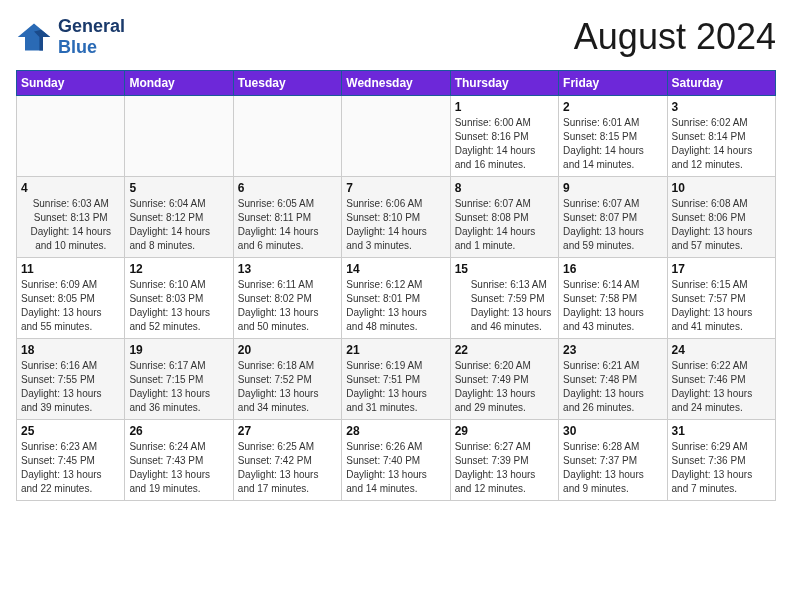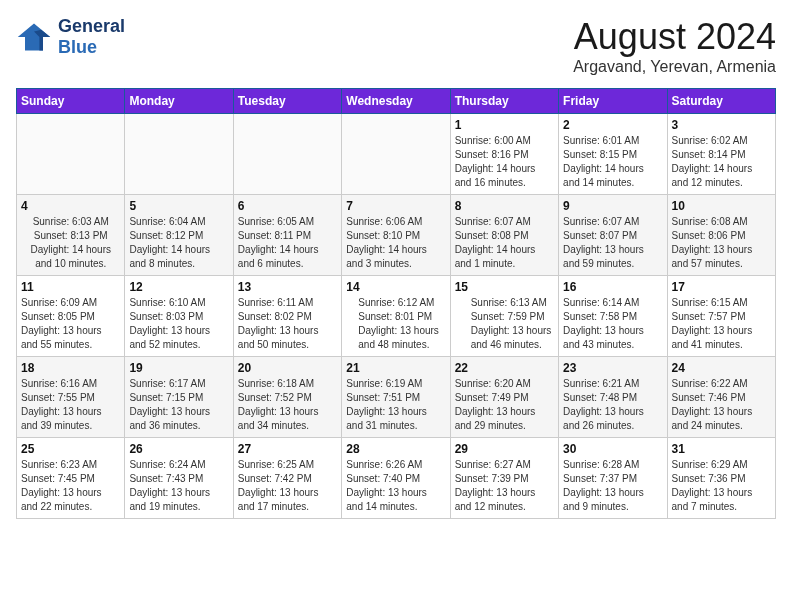--- a/index.html
+++ b/index.html
@@ -91,21 +91,20 @@
       <polygon points="20,5 38,20 30,20 30,35 10,35 10,20 2,20" fill="#2a6ab5"></polygon>
       <polygon points="28,12 38,20 30,20 30,35 26,35 26,20 20,14" fill="#1a4a8a"></polygon>
     </svg>
     <div>
       <div style="font-size:18px;font-weight:bold;color:#1a3a6b;">General</div>
       <div style="font-size:18px;font-weight:bold;color:#2a6ab5;">Blue</div>
     </div>
   </div>
   <div class="title-block">
     <h1>August 2024</h1>
-    <h2>Argavand, Yerevan, Armenia</h2>
   </div>
 </div>
 
 <table>
   <thead>
     <tr>
     <th>Sunday</th>
         <th>Monday</th>
         <th>Tuesday</th>
         <th>Wednesday</th>
@@ -210,21 +209,21 @@
         </td>
         <td>
           <div class="day-number">13</div>
           <div class="day-info" style="white-space: pre-line;">Sunrise: 6:11 AM
 Sunset: 8:02 PM
 Daylight: 13 hours
 and 50 minutes.</div>
         </td>
         <td>
           <div class="day-number">14</div>
-          <div class="day-info" style="white-space: pre-line; margin-left: 12px;">Sunrise: 6:12 AM
+          <div class="day-info" style="white-space: pre-line;">Sunrise: 6:12 AM
 Sunset: 8:01 PM
 Daylight: 13 hours
 and 48 minutes.</div>
         </td>
         <td>
           <div class="day-number">15</div>
           <div class="day-info" style="white-space: pre-line; margin-left: 16px;">Sunrise: 6:13 AM
 Sunset: 7:59 PM
 Daylight: 13 hours
 and 46 minutes.</div>

